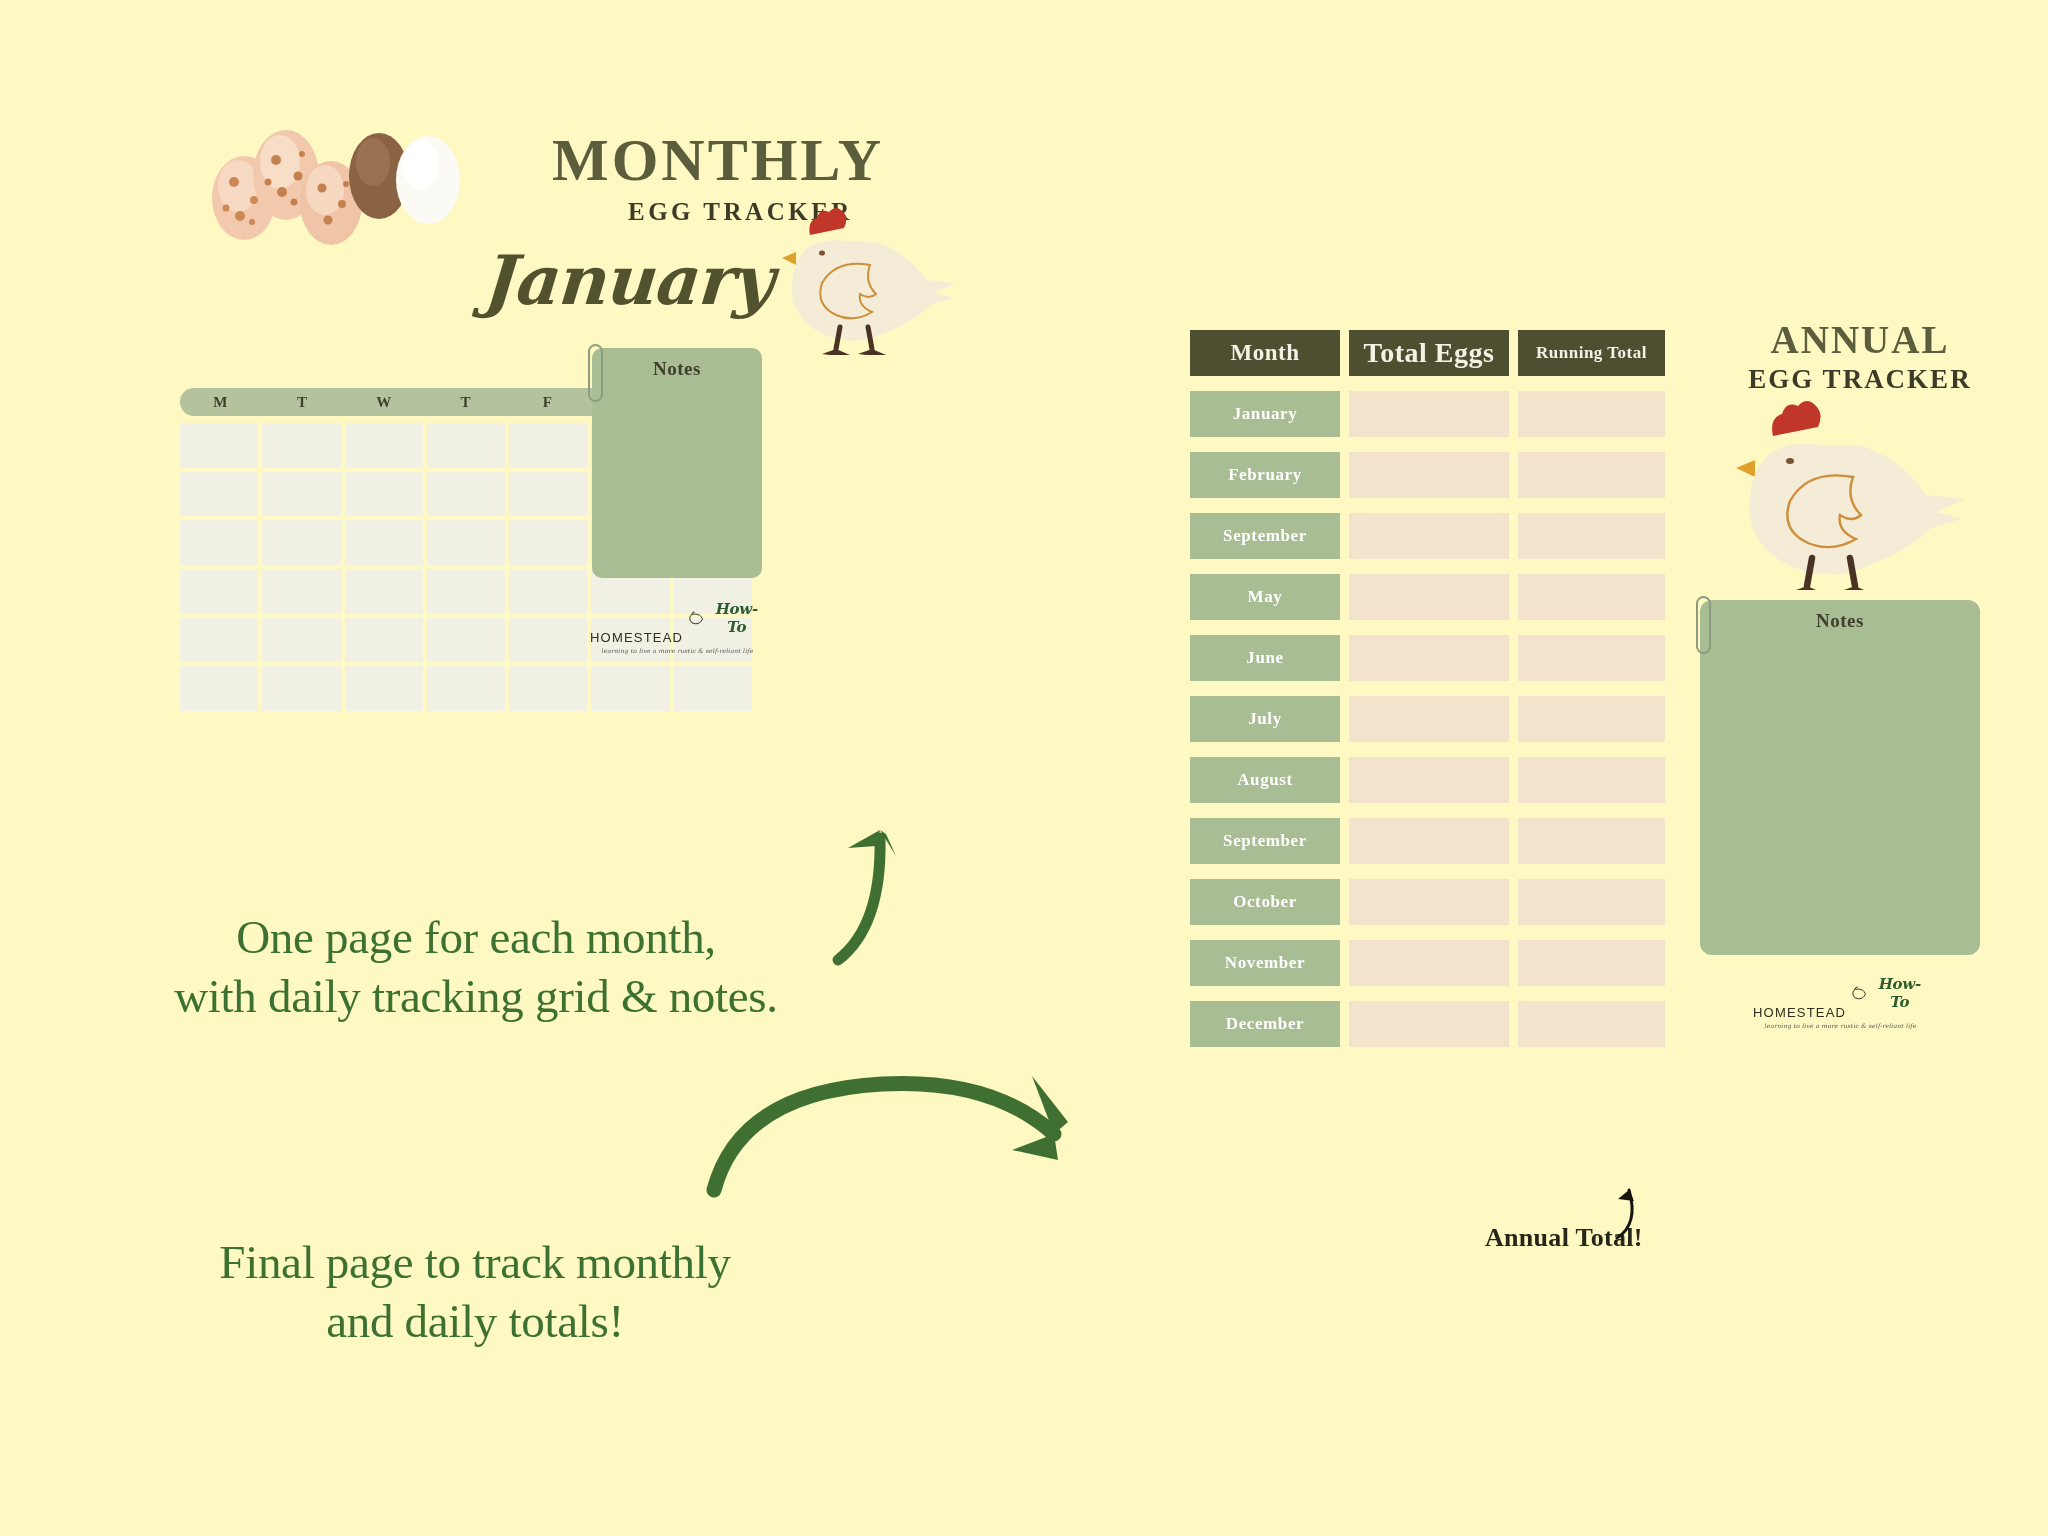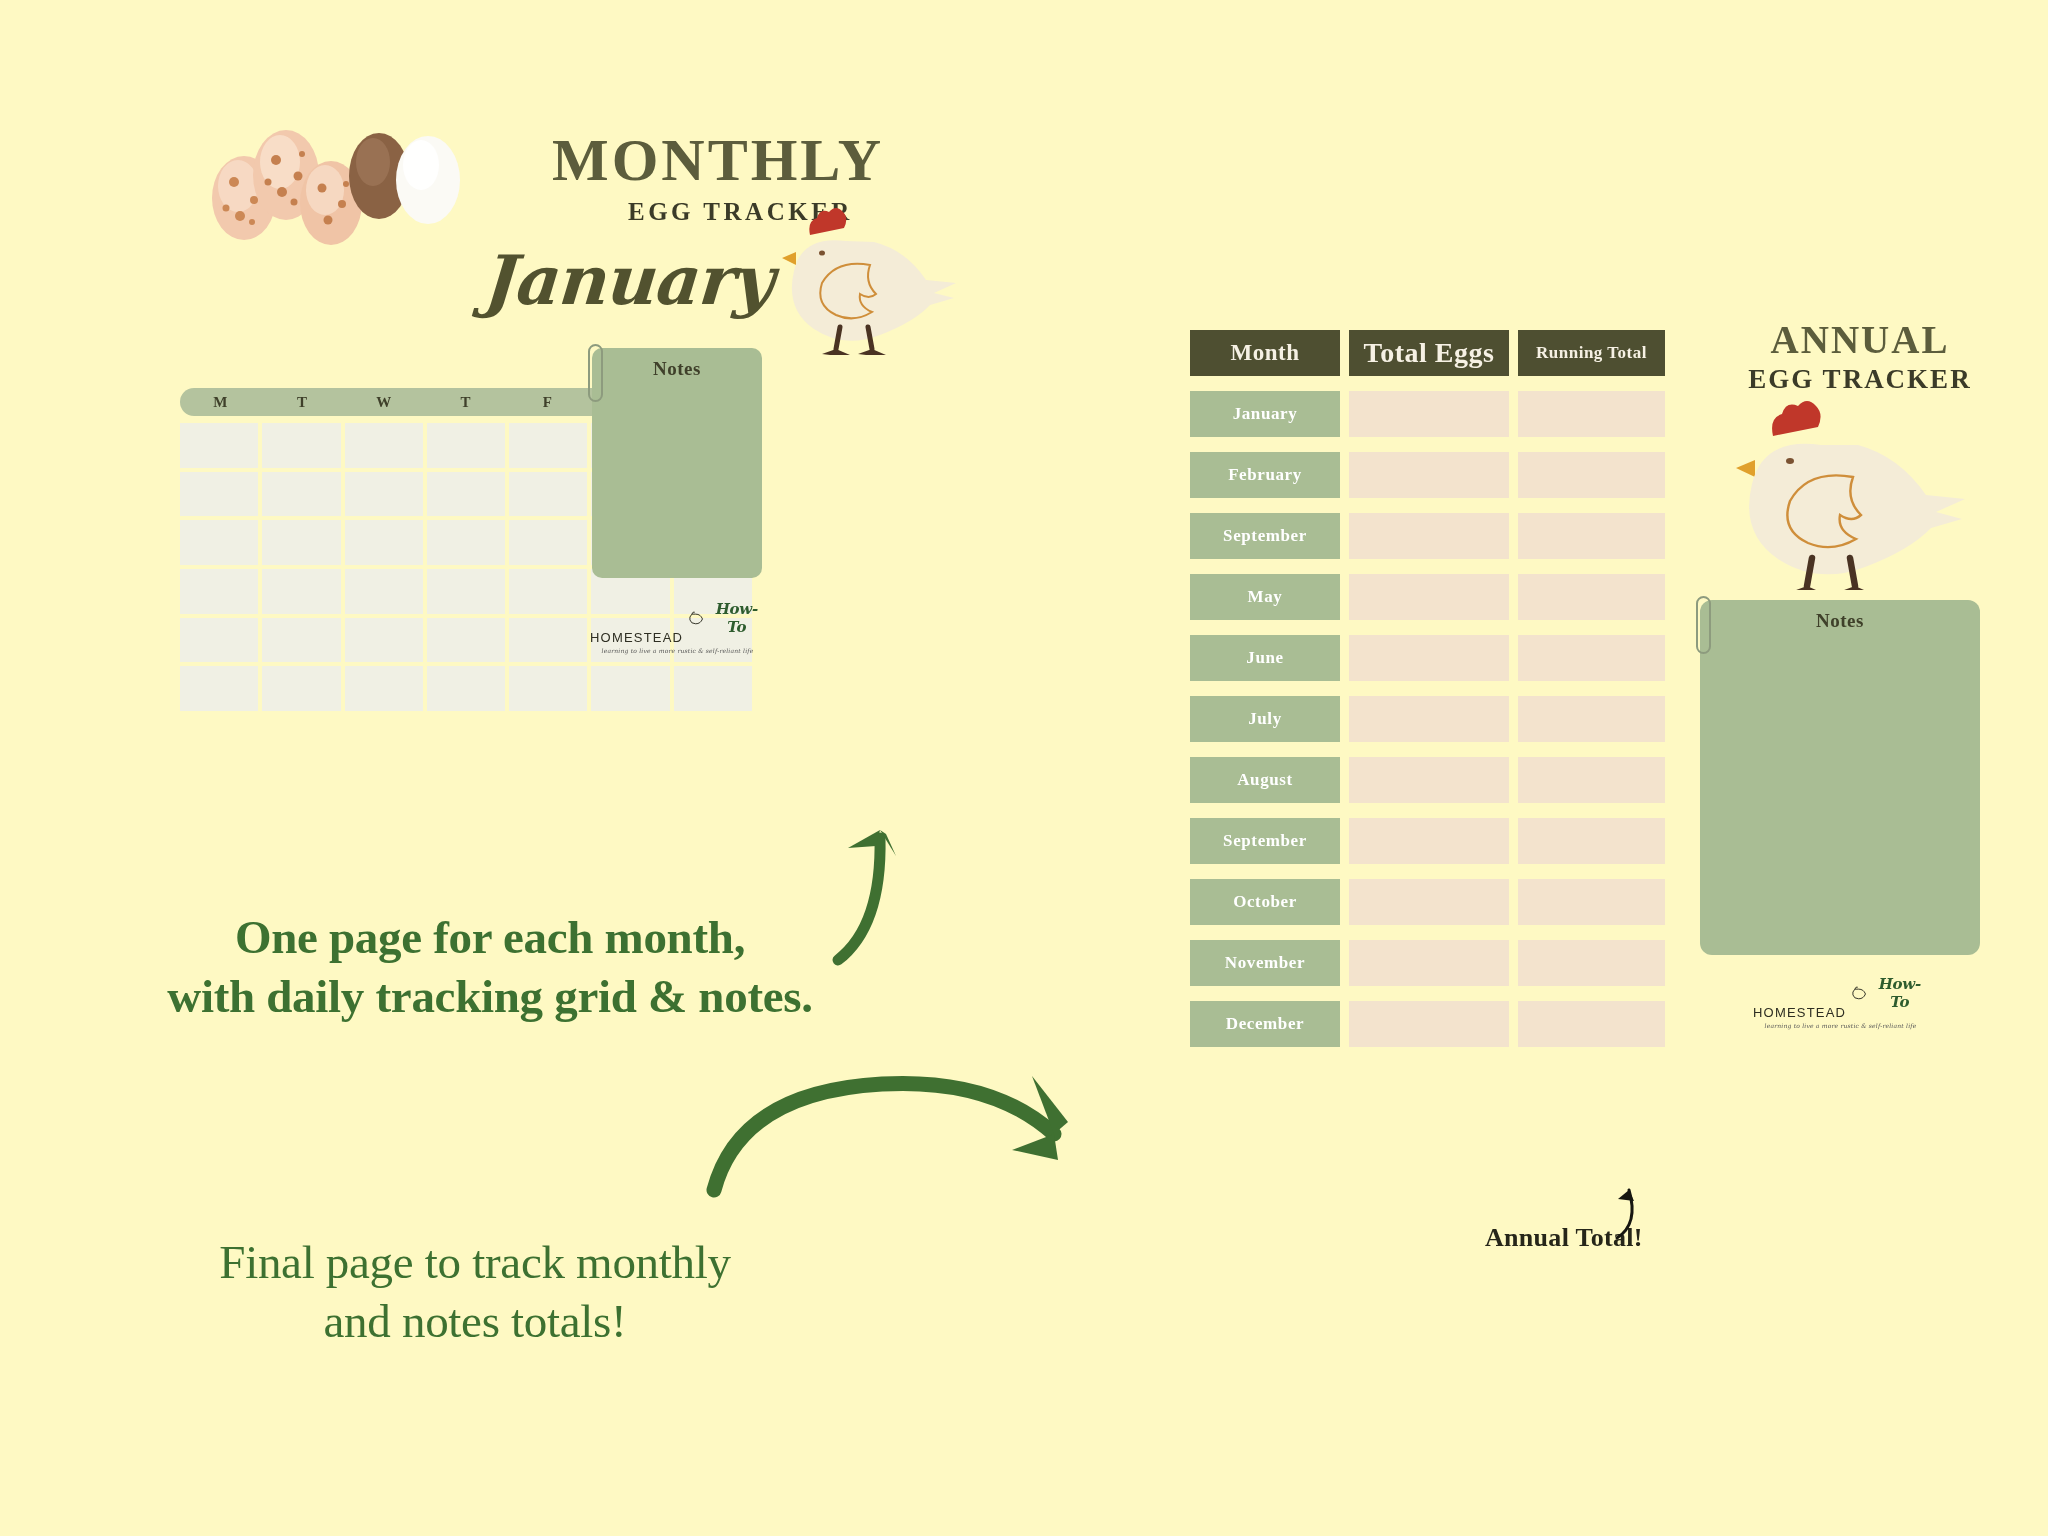--- a/index.html
+++ b/index.html
@@ -144,21 +144,21 @@
     background: #a9bd94; border-radius: 12px;
   }
 
   
   .annot {
     position: absolute;
     font-family: "Liberation Serif", serif;
     font-size: 47px; color: #3d7131; text-align: center;
     line-height: 1.25; letter-spacing: -.3px;
   }
-  #annot-1 { left: 95px; top: 908px; width: 790px; font-weight: bold; }
+  #annot-1 { left: 81px; top: 908px; width: 790px; }
   #annot-2 { left: 95px; top: 1233px; width: 760px; }
 
   svg.deco { position: absolute; overflow: visible; }
 </style>
 </head>
 <body>
 
 <div id="stage">
 
   <div id="monthly-page">
@@ -400,21 +400,21 @@
     </svg>
   </div>
 
   <div class="annot" id="annot-1">
     <div>One page for each month,</div>
     <div>with daily tracking grid &amp; notes.</div>
   </div>
 
   <div class="annot" id="annot-2">
     <div>Final page to track monthly</div>
-    <div>and notes totals!</div>
+    <div>and daily totals!</div>
   </div>
 
   <svg class="deco" style="left:820px; top:800px; width:210px; height:190px;" viewBox="0 0 210 190">
     <path d="M18 160 q44 -34 42 -122" fill="none" stroke="#3f7031" stroke-width="11" stroke-linecap="round"></path>
     <path d="M60 30 l-32 18 l28 -2 z" fill="#3f7031"></path>
     <path d="M60 30 l16 26 l-10 -22 z" fill="#3f7031"></path>
   </svg>
 
   <svg class="deco" style="left:700px; top:1060px; width:420px; height:170px;" viewBox="0 0 420 170">
     <path d="M14 130 q26 -98 168 -106 q110 -6 172 50" fill="none" stroke="#3f7031" stroke-width="15" stroke-linecap="round"></path>

